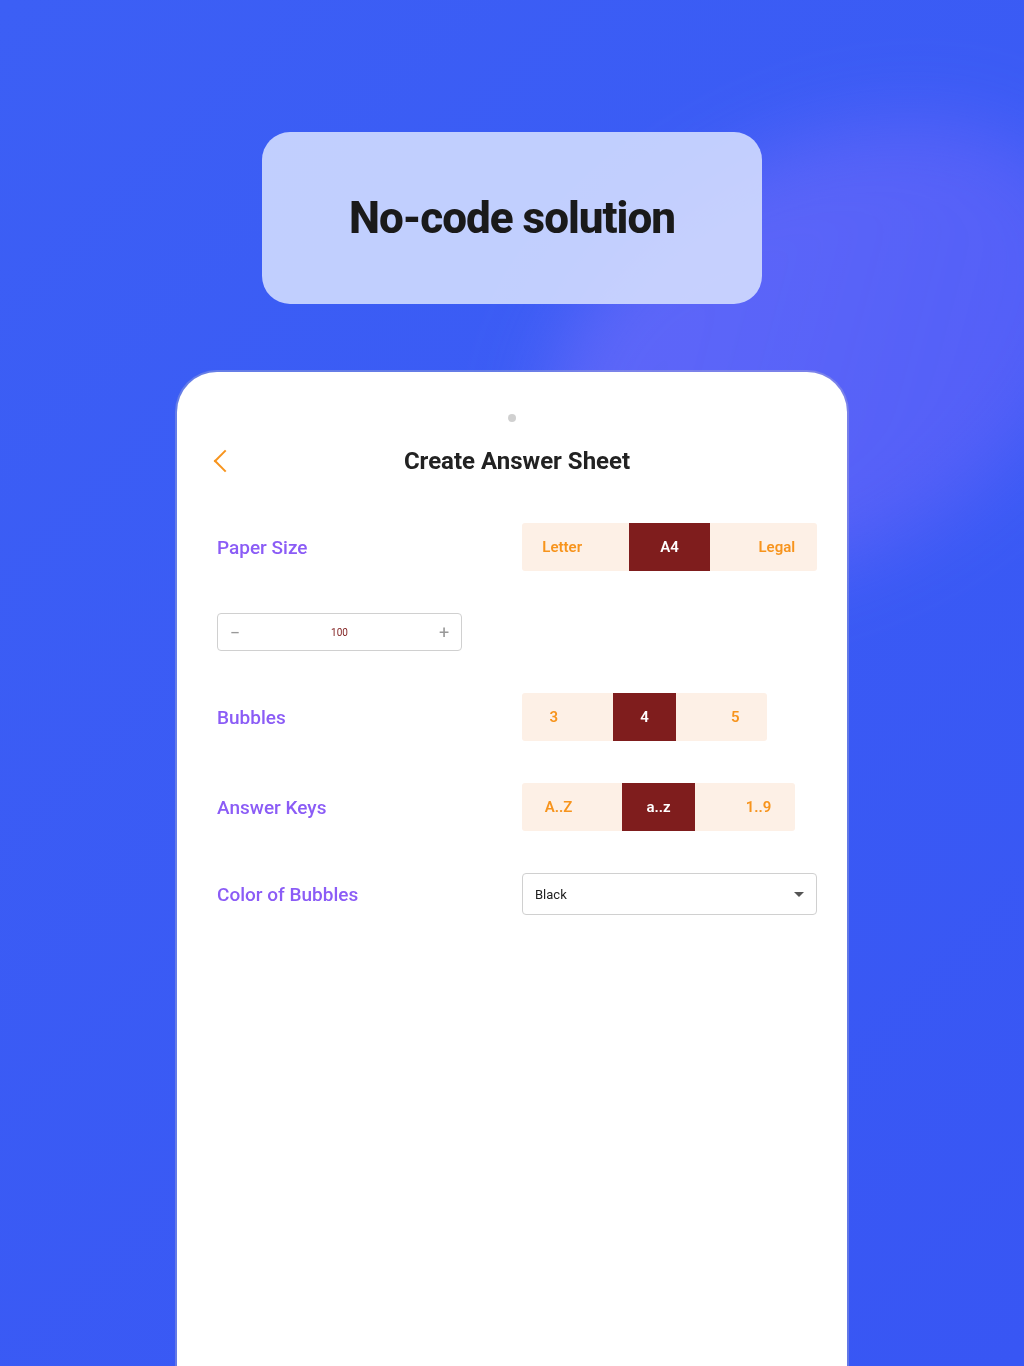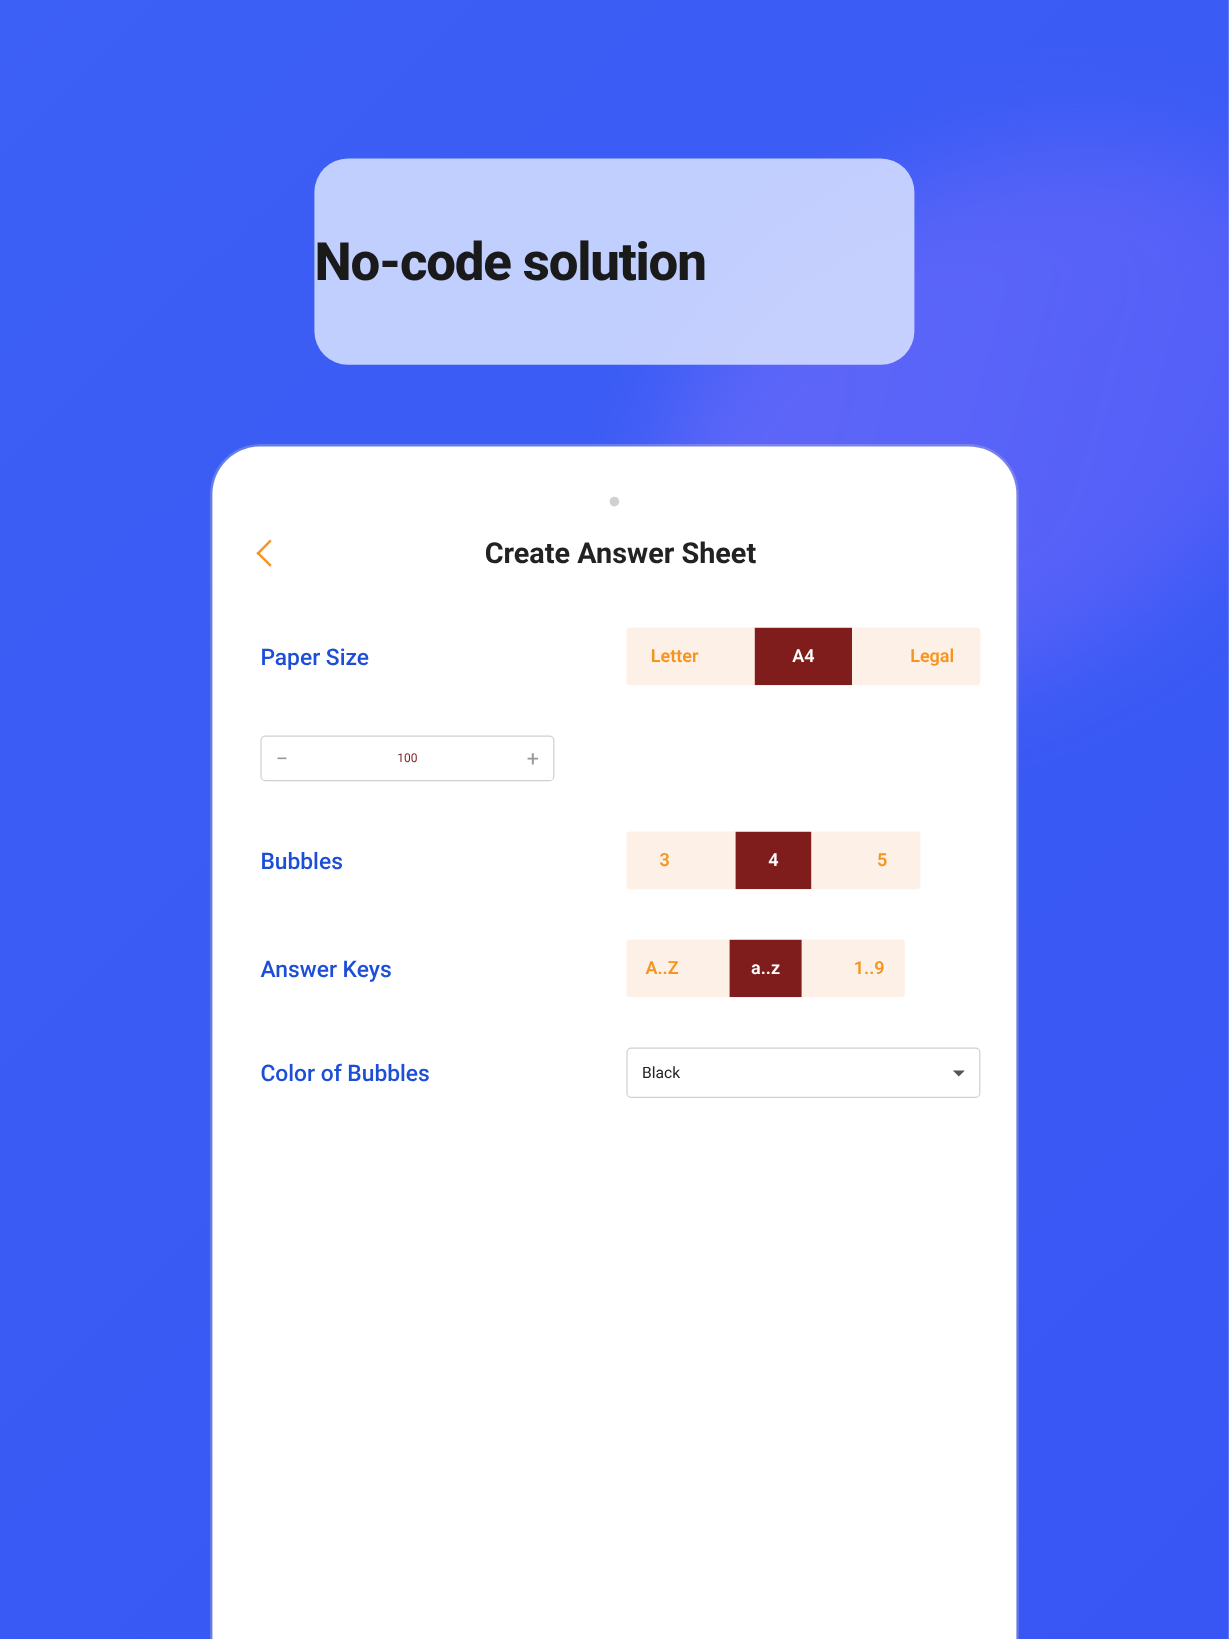--- a/index.html
+++ b/index.html
@@ -26,21 +26,21 @@
       position: absolute;
       top: 132px;
       left: 50%;
       transform: translateX(-50%);
       width: 500px;
       height: 172px;
       background: rgba(217, 227, 255, 0.85);
       border-radius: 28px;
       display: flex;
       align-items: center;
-      justify-content: flex-start;
+      justify-content: center;
     }
     .title-text {
       font-size: 44px;
       font-weight: 800;
       color: #1a1a1a;
       letter-spacing: -1px;
     }
     .device {
       position: absolute;
       top: 372px;
@@ -89,38 +89,38 @@
     }
     .row {
       display: flex;
       align-items: center;
       margin-bottom: 42px;
     }
     .label {
       flex: 0 0 305px;
       font-size: 19px;
       font-weight: 500;
-      color: #1d4ed8;
+      color: #8b5cf6;
     }
     .control {
       flex: 1;
     }
     .segmented {
       display: flex;
       background: #fdf0e6;
       border-radius: 3px;
       overflow: hidden;
       width: 100%;
       gap: 27px;
     }
     .segmented.small {
       width: 245px;
     }
     .segmented.medium {
-      width: 232px;
+      width: 273px;
     }
     .seg-item {
       flex: 1;
       text-align: center;
       padding: 15px 0;
       font-size: 15px;
       font-weight: 600;
       color: #f7941d;
       cursor: pointer;
     }

